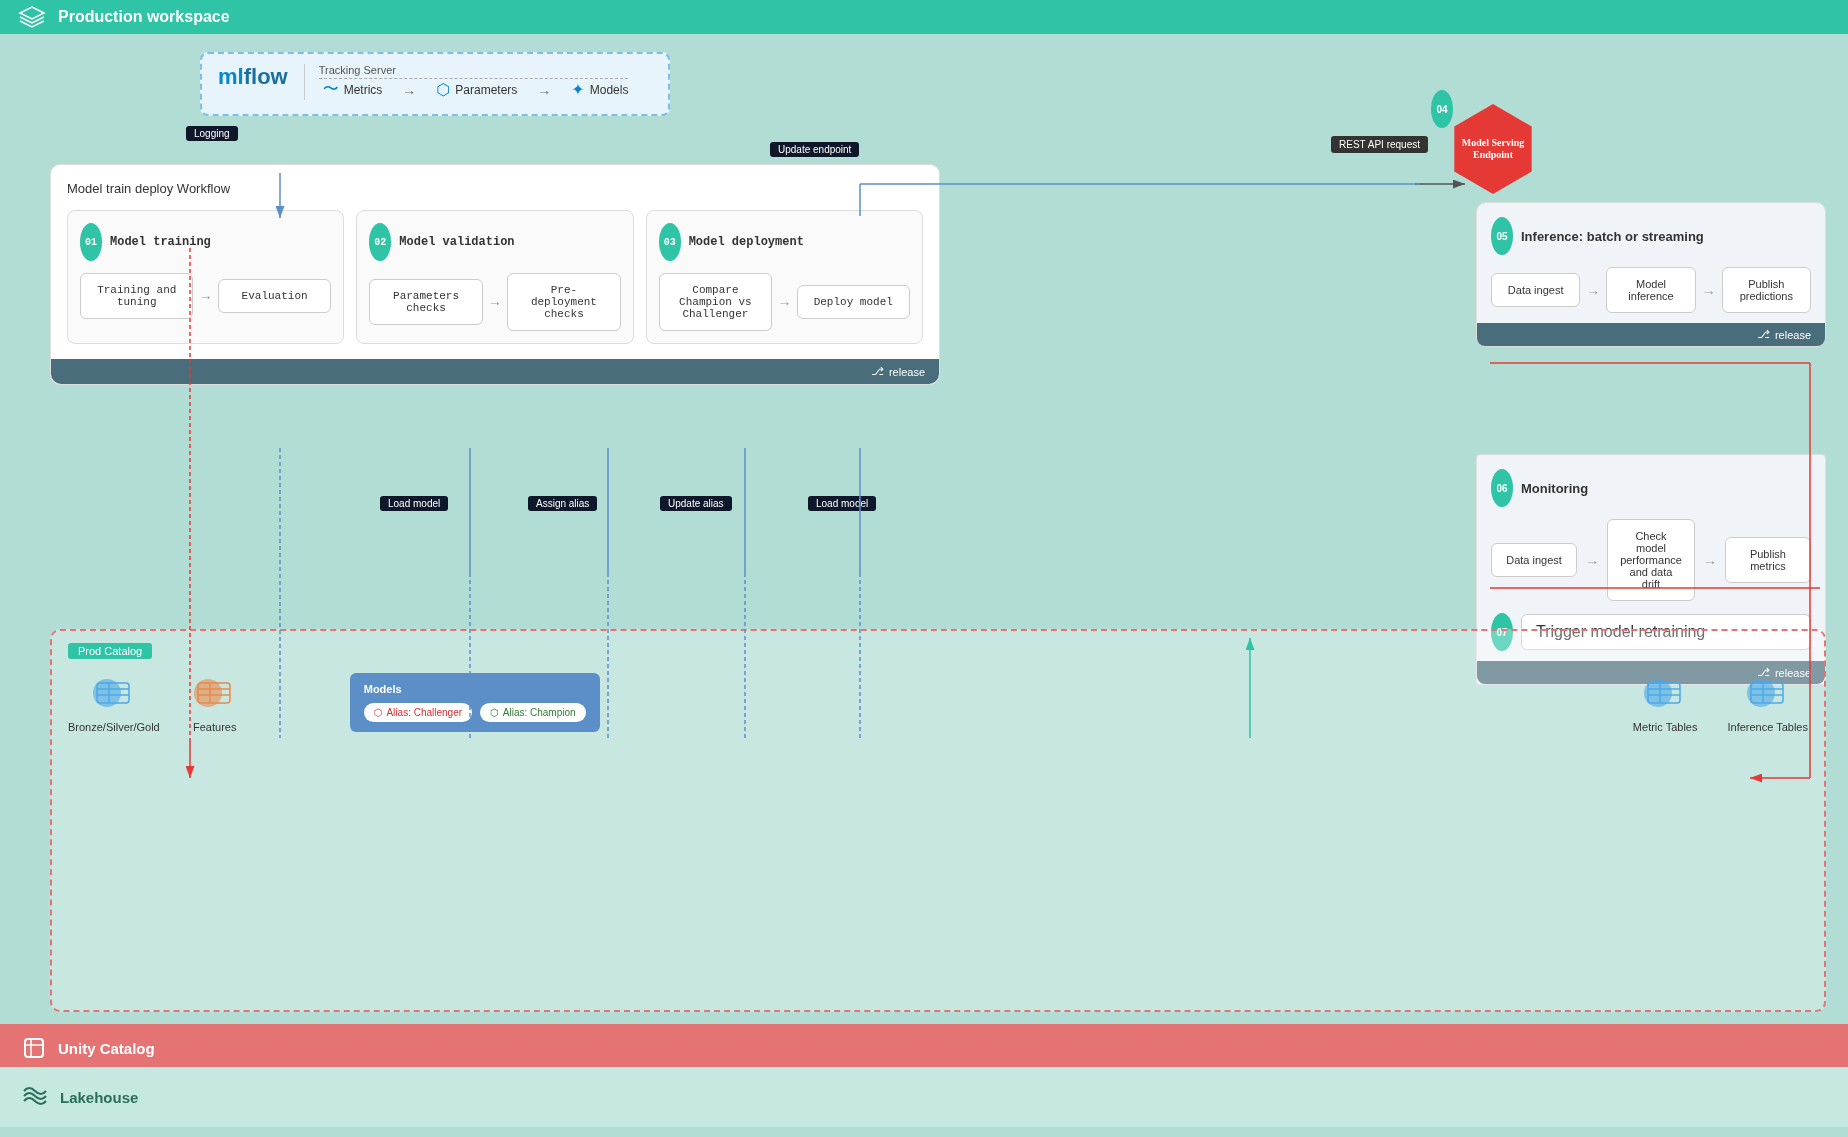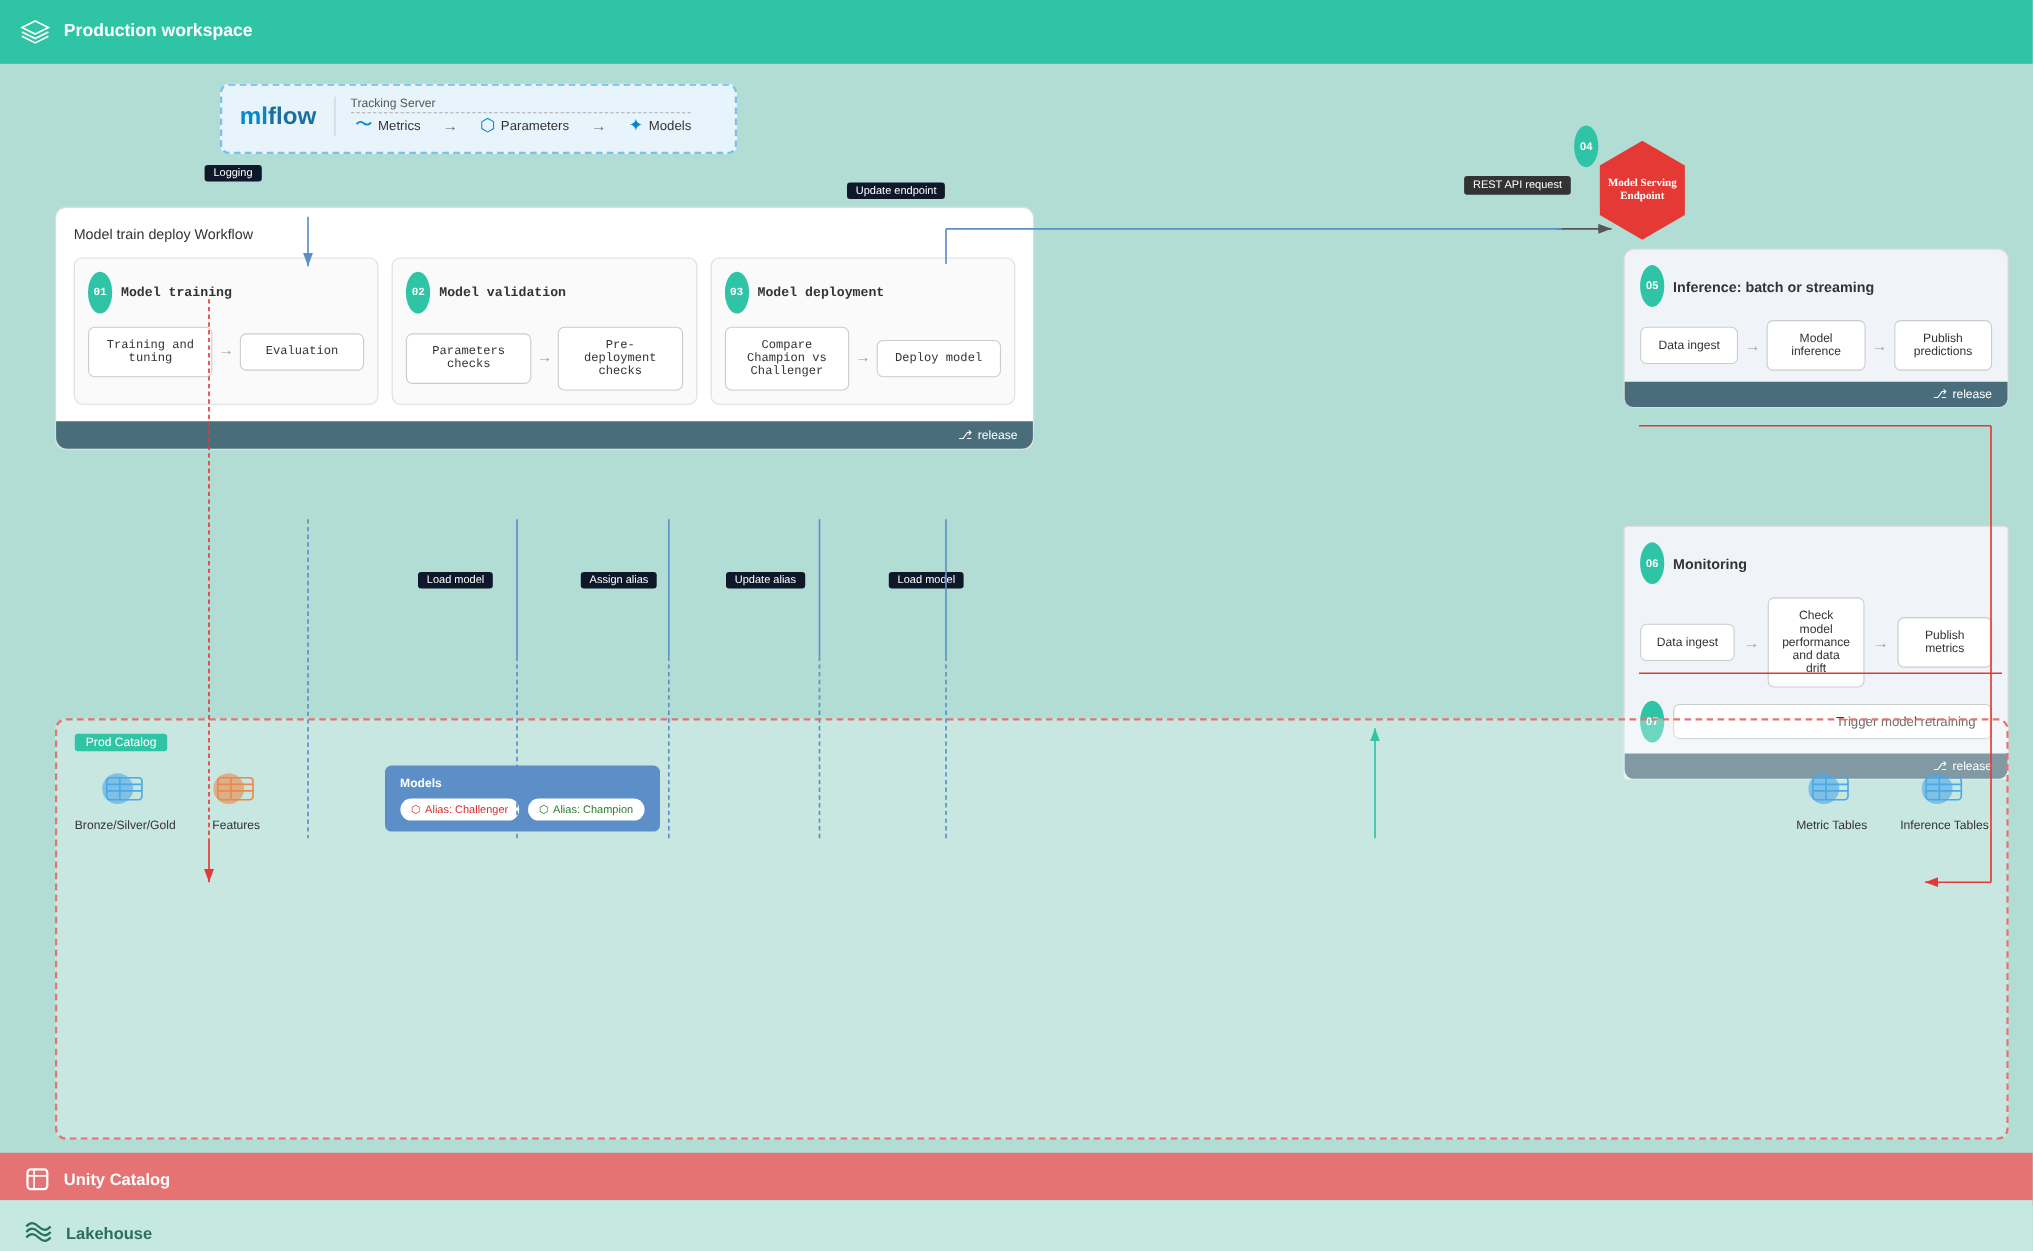--- a/index.html
+++ b/index.html
@@ -8,21 +8,21 @@
       background: #b2ddd4;
       width: 1848px;
       min-height: 1137px;
       overflow: hidden;
       position: relative;
     }
 
     
     .top-bar {
       background: #2ec4a5;
-      height: 58px;
+      height: 34px;
       display: flex;
       align-items: center;
       padding: 0 18px;
       gap: 12px;
     }
     .top-bar-title {
       color: white;
       font-size: 16px;
       font-weight: 600;
     }
@@ -39,21 +39,20 @@
       top: 62px;
       left: 210px;
       width: 470px;
       border: 2px dashed #7bbfea;
       border-radius: 8px;
       background: #e8f4fb;
       padding: 10px 16px 12px;
     }
     .mlflow-header {
       display: flex;
-      align-items: center;
       gap: 16px;
       margin-bottom: 2px;
     }
     .mlflow-logo {
       font-size: 22px;
       font-weight: 700;
       color: #1a6fa0;
     }
     .mlflow-logo span {
       color: #0288d1;
@@ -370,24 +369,24 @@
       display: flex;
       gap: 8px;
       align-items: center;
       margin-bottom: 12px;
     }
     .trigger-box {
       border: 1px solid #ccc;
       border-radius: 6px;
       padding: 8px 14px;
       background: white;
-      font-size: 12px;
+      font-size: 16px;
       color: #333;
       width: 100%;
-      text-align: right;
+      text-align: left;
       margin-bottom: 8px;
     }
   </style>
 </head>
 <body>
 
 <div class="top-bar">
   <svg width="28" height="28" viewBox="0 0 28 28" fill="none">
     <path d="M14 4L26 10L14 16L2 10L14 4Z" stroke="white" stroke-width="1.5" fill="none"></path>
     <path d="M2 14L14 20L26 14" stroke="white" stroke-width="1.5" fill="none"></path>

